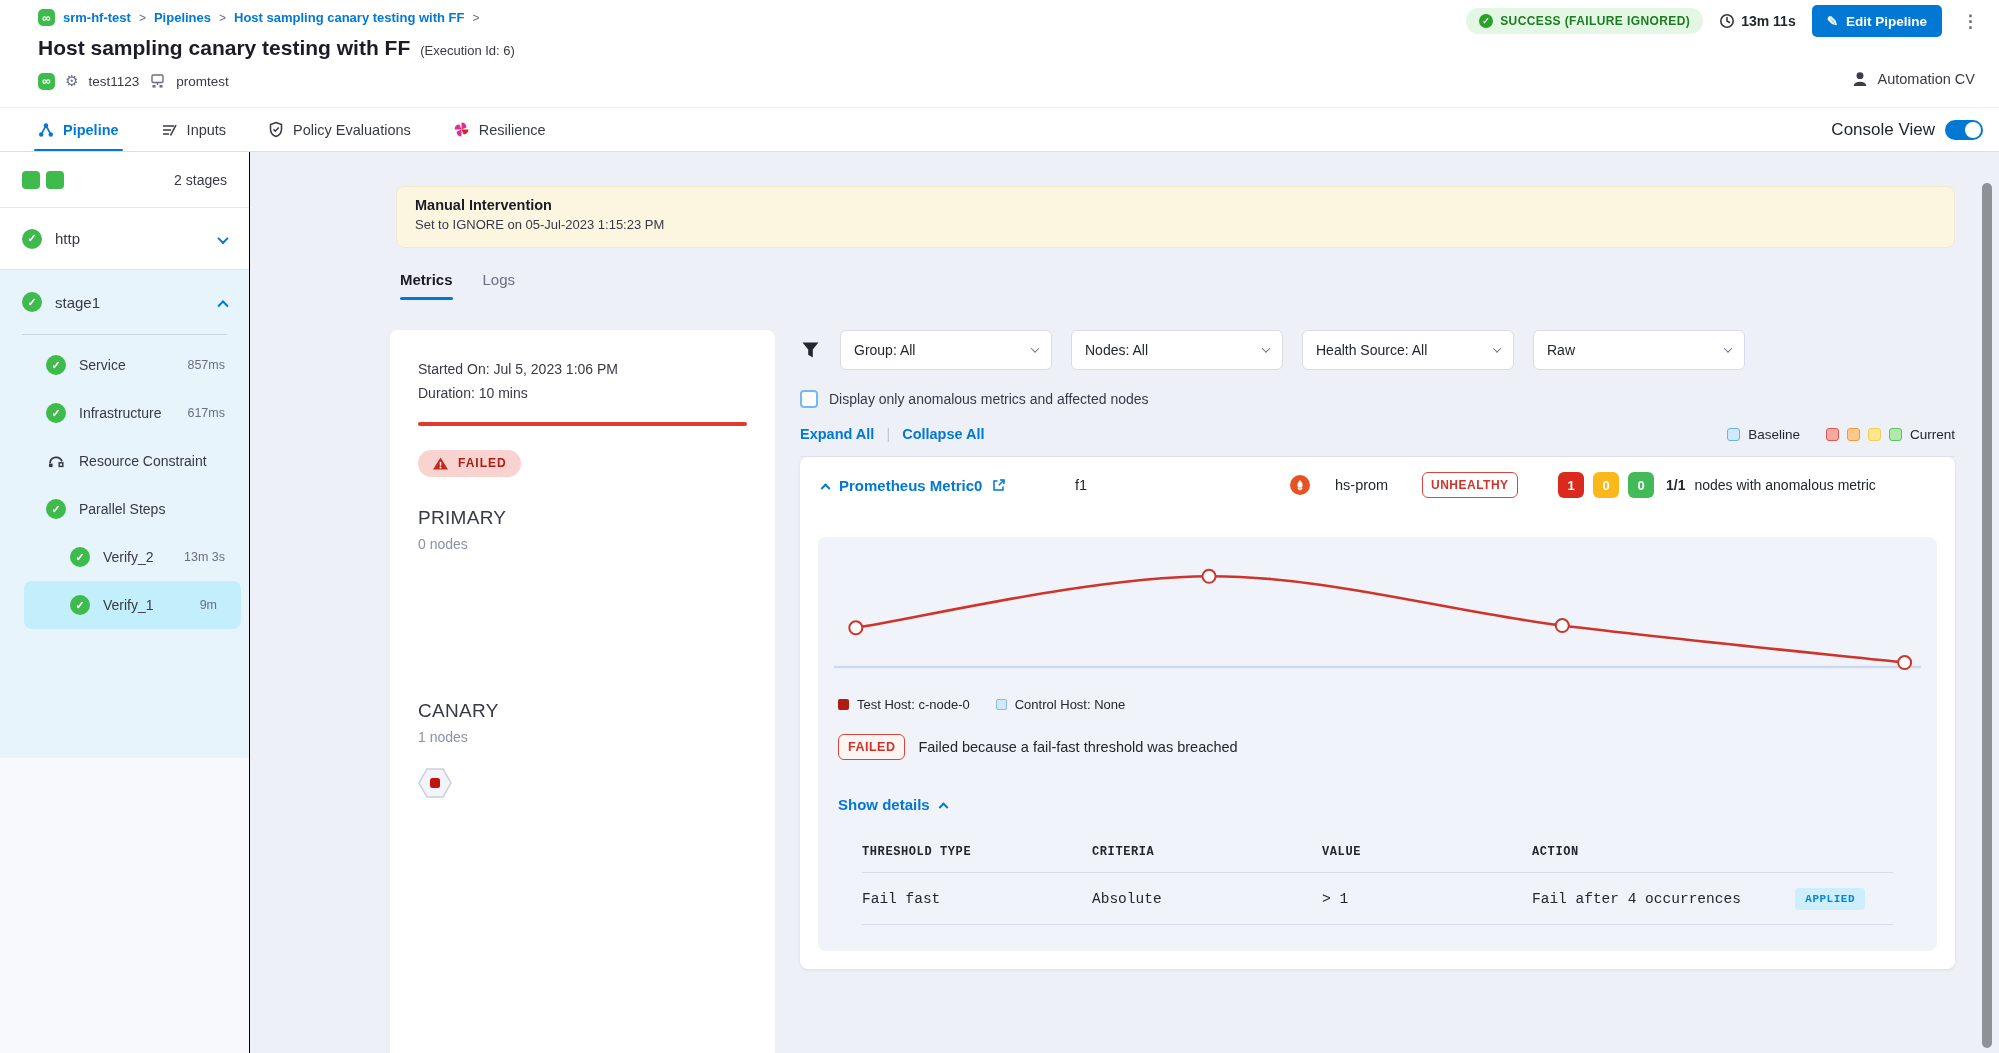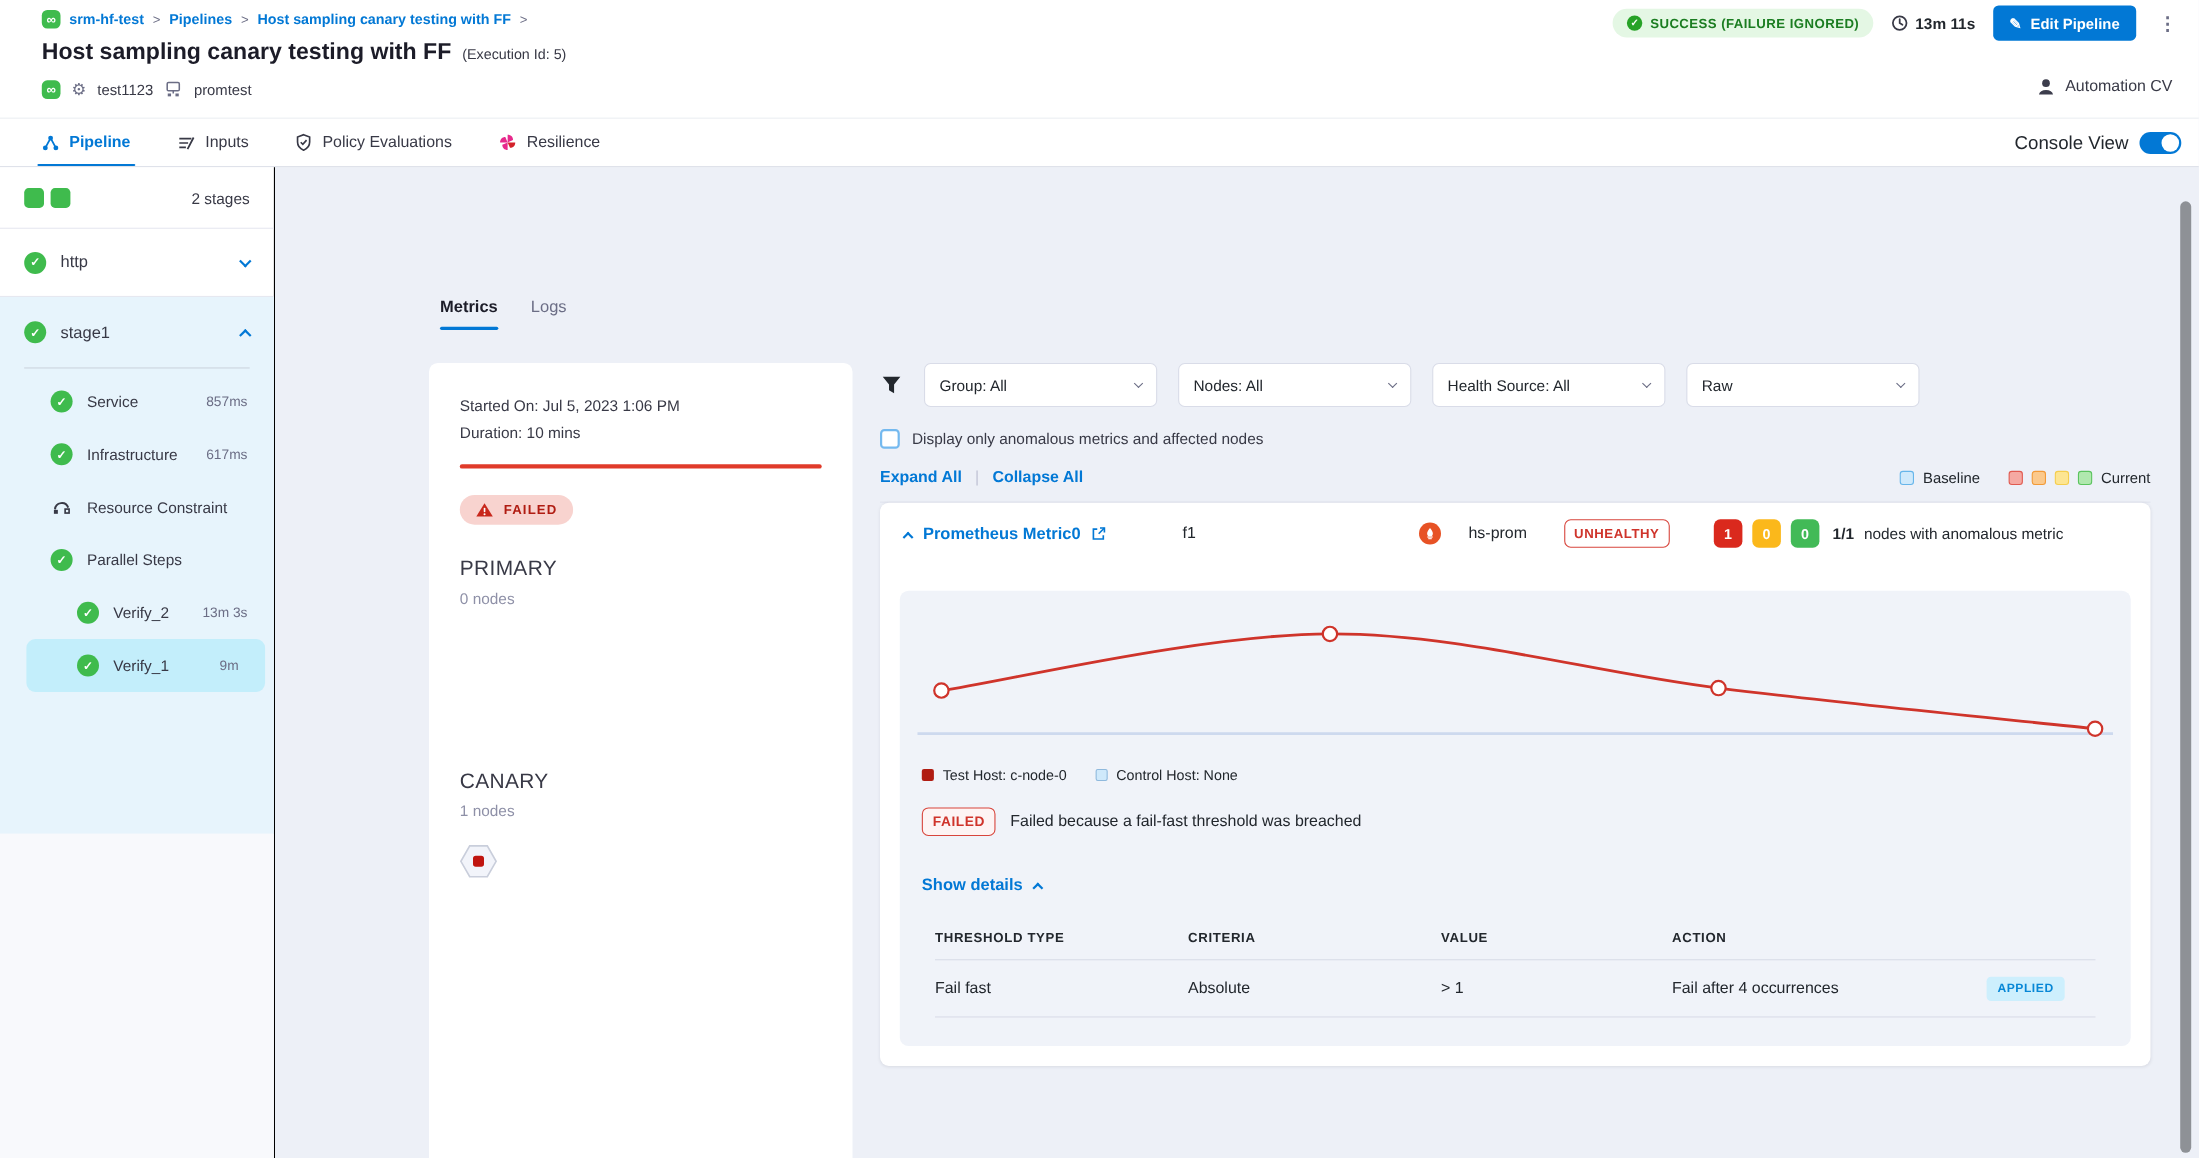--- a/index.html
+++ b/index.html
@@ -137,21 +137,21 @@
   .cl-item { display:flex; align-items:center; gap:8px; }
   .cl-sq { width:11px; height:11px; border-radius:2px; }
   .cl-sq.test { background:#b01c12; }
   .cl-sq.ctrl { background:#cfe9fb; border:1px solid #8fb9dd; }
   .failed-line { display:flex; align-items:center; gap:13px; padding:12px 20px; }
   .failed-outline { border:1.6px solid #d8453c; color:#cf342b; font-size:12.5px; font-weight:bold; letter-spacing:.5px; padding:5px 9px; border-radius:6px; background:#fdf4f4; }
   .failed-msg { font-size:14.5px; color:#22272d; }
   .show-details { display:flex; align-items:center; gap:10px; padding:24px 20px 4px; color:#0278d5; font-size:15px; font-weight:600; cursor:pointer; }
   .show-details .chev { width:7px; height:7px; }
 
-  .thr-table { margin:14px 32px 0; padding-bottom:22px; }
+  .thr-table { margin:14px 44px 0; padding-bottom:22px;font-family:Liberation Mono, monospace; }
   .thr-cols { display:grid; grid-template-columns:230px 230px 210px 1fr; align-items:center; }
   .thr-head { height:42px; font-size:12px; font-weight:bold; letter-spacing:.6px; color:#22272d; border-bottom:1px solid #d9dce8; }
   .thr-row { height:52px; font-size:14.5px; color:#22272d; border-bottom:1px solid #d9dce8; }
   .thr-action { display:flex; align-items:center; }
   .applied-badge { margin-left:auto; margin-right:28px; background:#cdeffd; color:#0887d6; font-size:11px; font-weight:bold; letter-spacing:.5px; padding:5px 10px; border-radius:4px; }
 
   .scrollbar { position:absolute; right:7px; top:183px; bottom:5px; width:10px; background:#8e9196; border-radius:6px; cursor:pointer; }
 
   svg { display:block; }
 </style>
@@ -189,21 +189,21 @@
       </span>
       <button class="btn-primary">
         <span>✎</span>
         <span>Edit Pipeline</span>
       </button>
       <span class="kebab">⋮</span>
     </div>
 
     <div class="title-row">
       <h1>Host sampling canary testing with FF</h1>
-      <span class="exec-id">(Execution Id: 5)</span>
+      <span class="exec-id">(Execution Id: 6)</span>
     </div>
 
     <div class="meta-row">
       <span class="hicon">
           <span>∞</span>
         </span>
       <span class="gear">⚙</span>
       <span>test1123</span>
       <svg width="17" height="16" viewBox="0 0 17 16">
           <rect x="3" y="2" width="11" height="7.5" rx="1.2" fill="none" stroke="#6b6d85" stroke-width="1.4"></rect>
@@ -337,20 +337,24 @@
             <span class="slbl">Verify_1</span>
             <span class="sdur">9m</span>
           </div>
         </div>
       </div>
       <div class="sb-rest"></div>
     </aside>
 
     <div class="content">
 
+      <div class="banner">
+        <div class="b1">Manual Intervention</div>
+        <div class="b2">Set to IGNORE on 05-Jul-2023 1:15:23 PM</div>
+      </div>
 
       <div class="dtabs-row">
         <div class="dtabs">
           <div class="dtab active">Metrics</div>
           <div class="dtab">Logs</div>
         </div>
       </div>
 
       <div class="main-cols">
 

